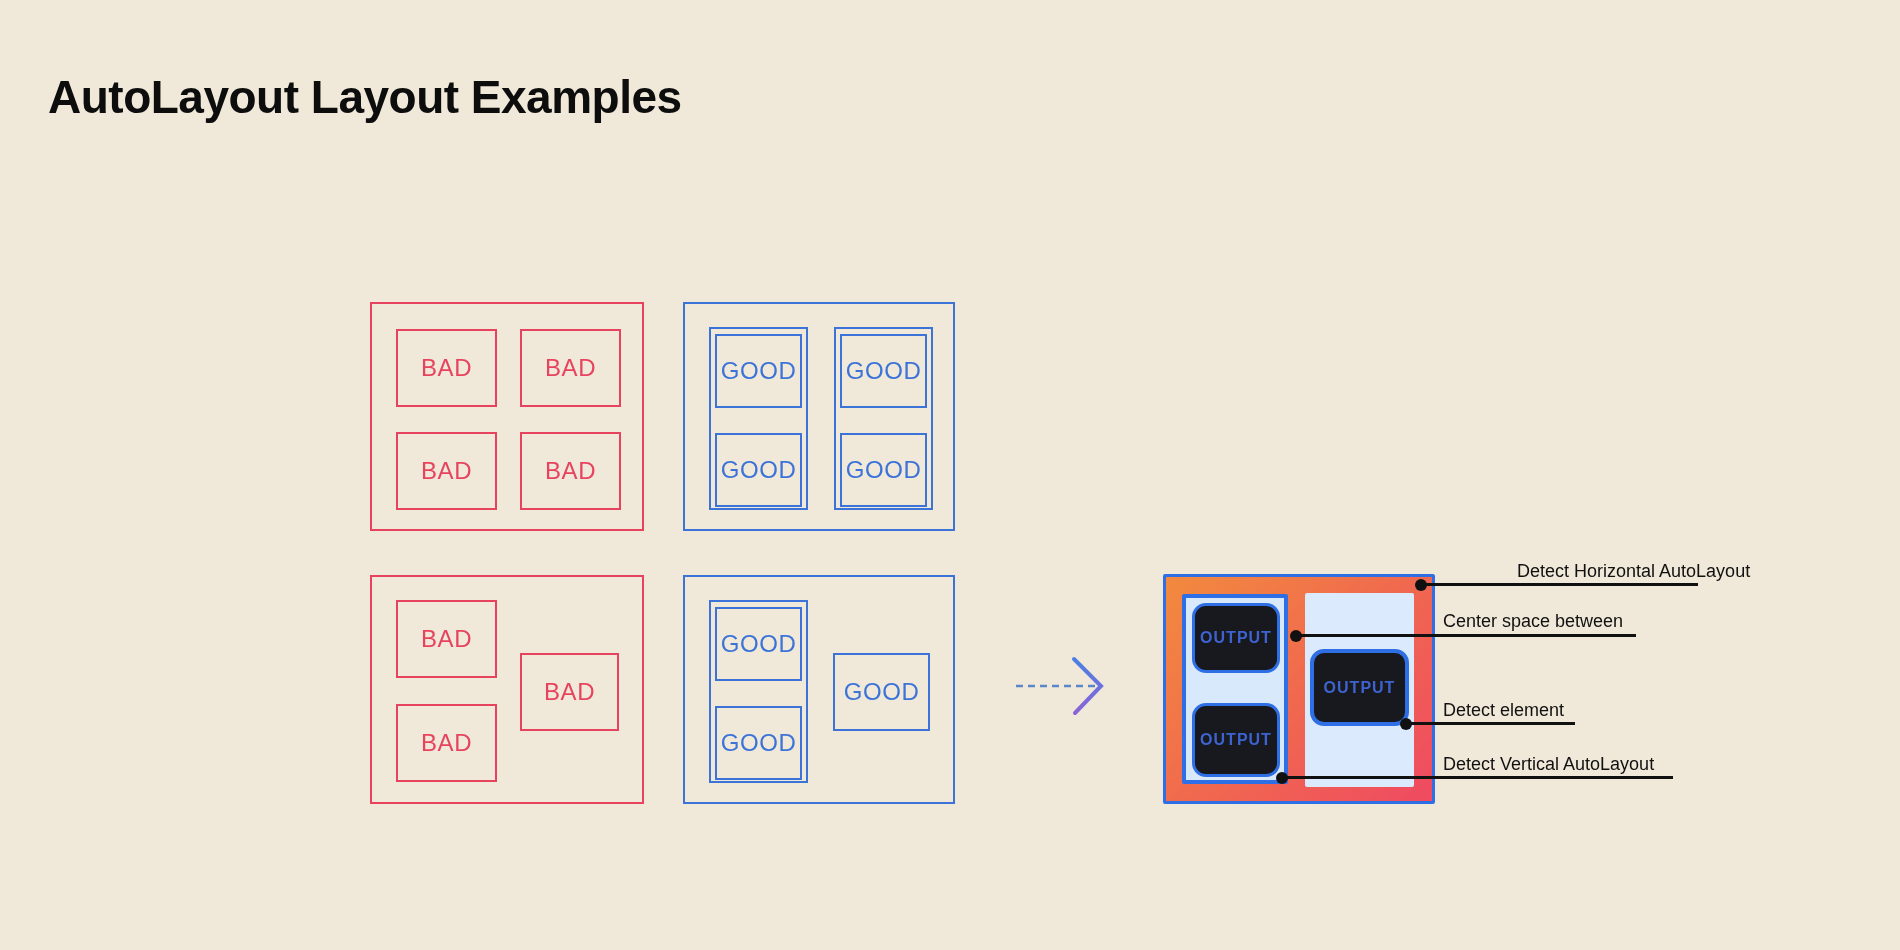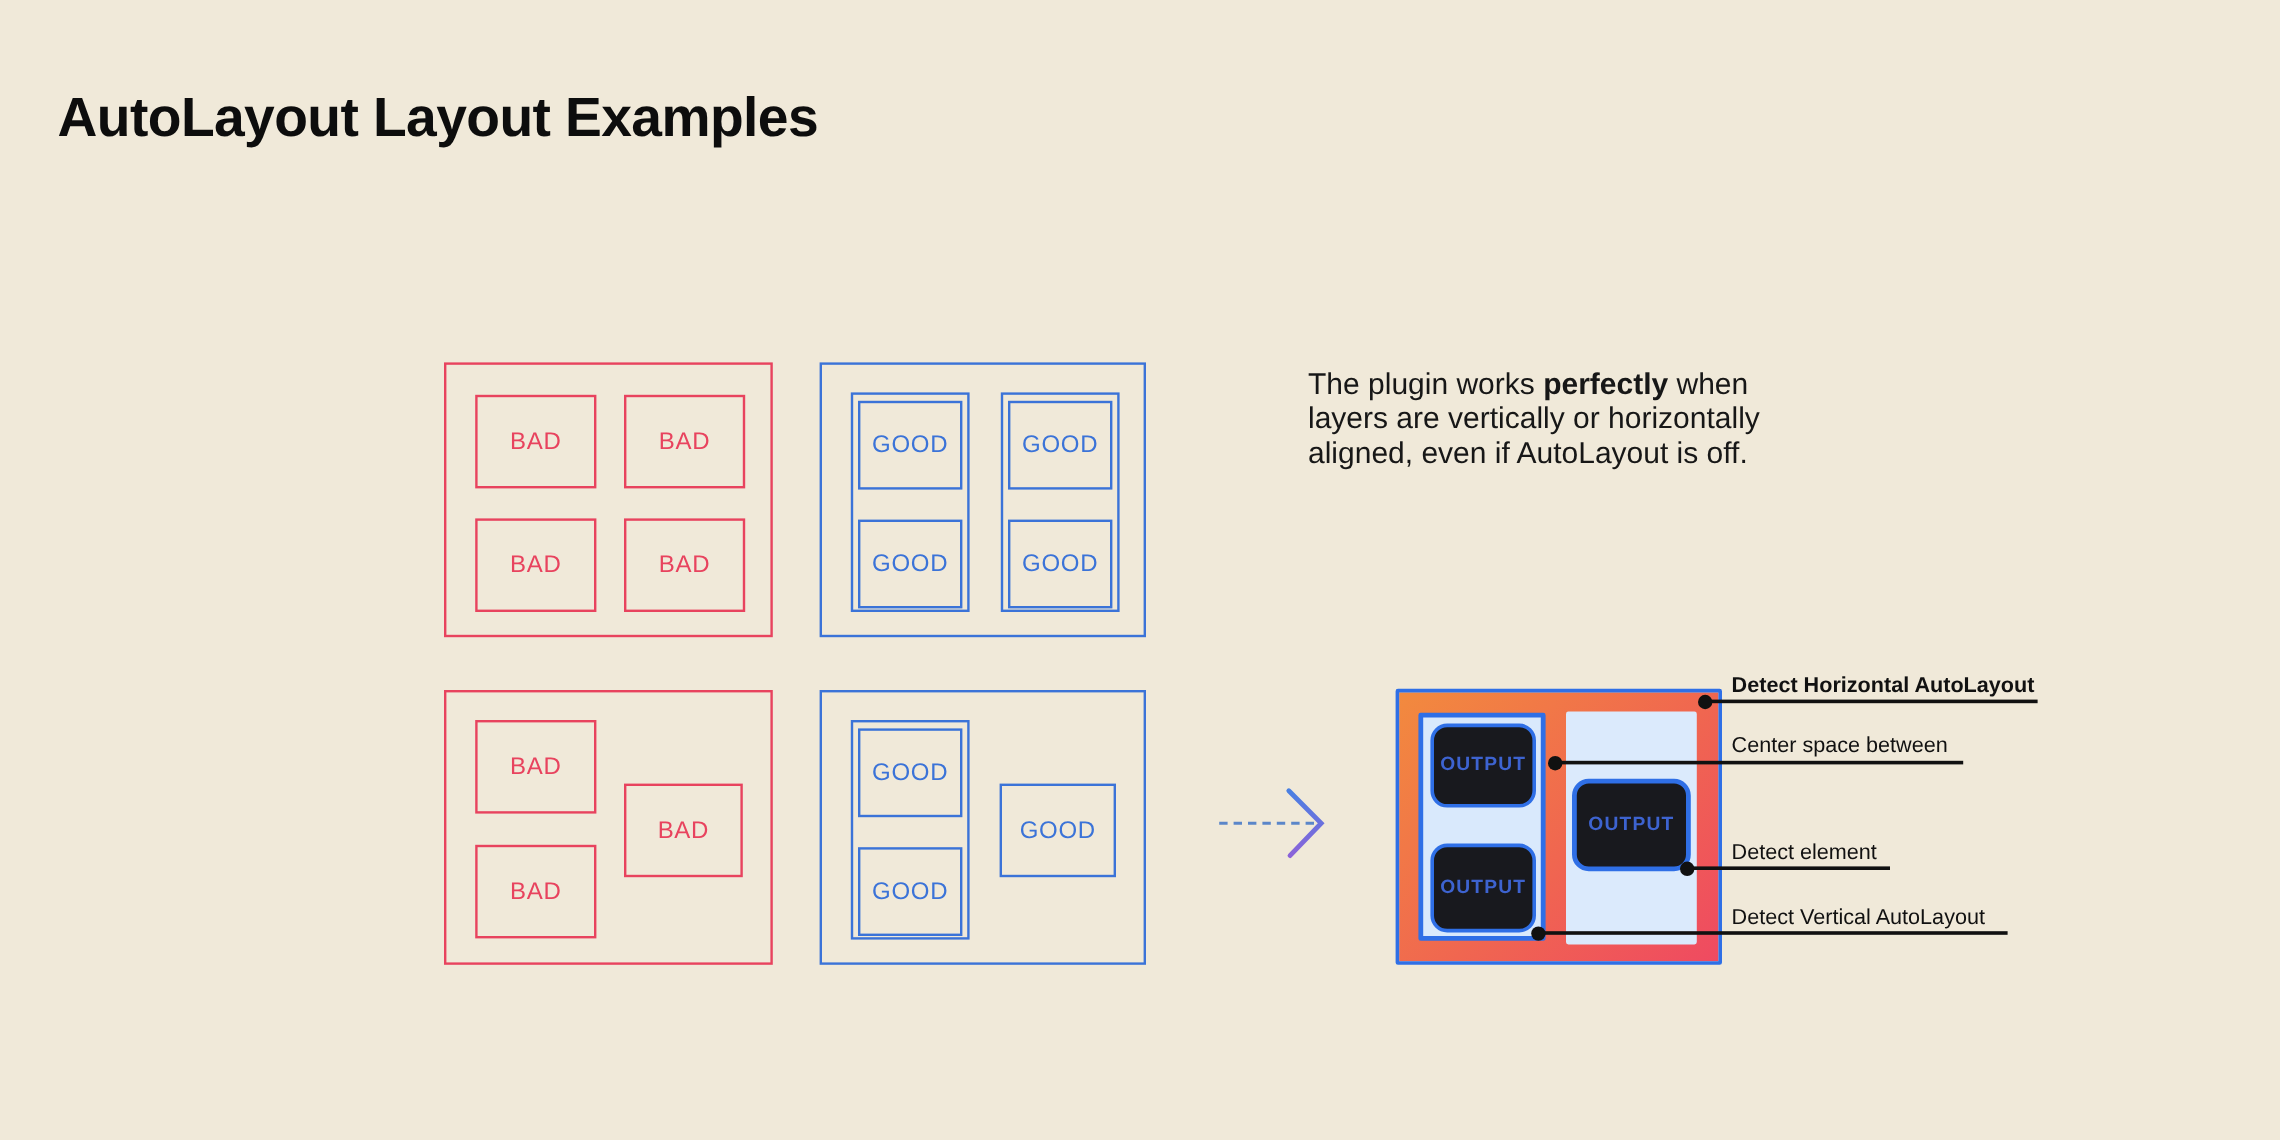--- a/index.html
+++ b/index.html
@@ -26,21 +26,21 @@
     left:48px;top:40px;
     font-size:46px;font-weight:800;letter-spacing:-0.5px;color:#0d0d0d;
     line-height:1.15;
   }
 
   
   .grp-red{border:2px solid var(--red);}
   .grp-blue{border:2px solid var(--blue);}
   .cell{
     display:flex;align-items:center;justify-content:center;
-    font-size:20px;font-weight:500;letter-spacing:0.6px;
+    font-size:24px;font-weight:500;letter-spacing:0.6px;
   }
   .cell-red{border:2px solid var(--red);color:var(--red);}
   .cell-blue{border:2px solid var(--blue);color:var(--blue);}
   .wrap-blue{border:2px solid var(--blue);}
 
   
   .desc{
     left:1090px;top:306px;width:470px;
     font-size:25px;line-height:29px;color:var(--ink);
   }
@@ -94,23 +94,20 @@
     <div class="abs cell cell-blue" style="left:4px;top:5px;width:87px;height:74px;">GOOD</div>
     <div class="abs cell cell-blue" style="left:4px;top:104px;width:87px;height:74px;">GOOD</div>
   </div>
   <div class="abs wrap-blue" style="left:149px;top:23px;width:99px;height:183px;">
     <div class="abs cell cell-blue" style="left:4px;top:5px;width:87px;height:74px;">GOOD</div>
     <div class="abs cell cell-blue" style="left:4px;top:104px;width:87px;height:74px;">GOOD</div>
   </div>
 </div>
 
 <div class="abs desc">
-  <p><span>The plugin works </span><b>perfectly</b><span> when
-layers are vertically or horizontally
-aligned, even if AutoLayout is off.</span></p>
 </div>
 
 <div class="abs grp-red" style="left:370px;top:575px;width:274px;height:229px;">
   <div class="abs cell cell-red" style="left:24px;top:23px;width:101px;height:78px;">BAD</div>
   <div class="abs cell cell-red" style="left:148px;top:76px;width:99px;height:78px;">BAD</div>
   <div class="abs cell cell-red" style="left:24px;top:127px;width:101px;height:78px;">BAD</div>
 </div>
 
 <div class="abs grp-blue" style="left:683px;top:575px;width:272px;height:229px;">
   <div class="abs wrap-blue" style="left:24px;top:23px;width:99px;height:183px;">
@@ -133,21 +130,21 @@
 
 <div class="abs output-frame">
   <div class="abs output-wrap">
     <div class="abs dark-box" style="left:6px;top:5px;width:88px;height:70px;">OUTPUT</div>
     <div class="abs dark-box" style="left:6px;top:105px;width:88px;height:74px;">OUTPUT</div>
   </div>
   <div class="abs pale-panel"></div>
   <div class="abs dark-box center-box">OUTPUT</div>
 </div>
 
-<div class="abs ann-label" style="left:1443px;top:561px;font-weight:bold;">Detect Horizontal AutoLayout</div>
+<div class="abs ann-label" style="left:1517px;top:561px;">Detect Horizontal AutoLayout</div>
 <div class="abs ann-line" style="left:1421px;top:583px;width:277px;"></div>
 <div class="abs ann-dot" style="left:1415px;top:579px;"></div>
 
 <div class="abs ann-label" style="left:1443px;top:611px;">Center space between</div>
 <div class="abs ann-line" style="left:1296px;top:634px;width:340px;"></div>
 <div class="abs ann-dot" style="left:1290px;top:630px;"></div>
 
 <div class="abs ann-label" style="left:1443px;top:700px;">Detect element</div>
 <div class="abs ann-line" style="left:1406px;top:722px;width:169px;"></div>
 <div class="abs ann-dot" style="left:1400px;top:718px;"></div>

